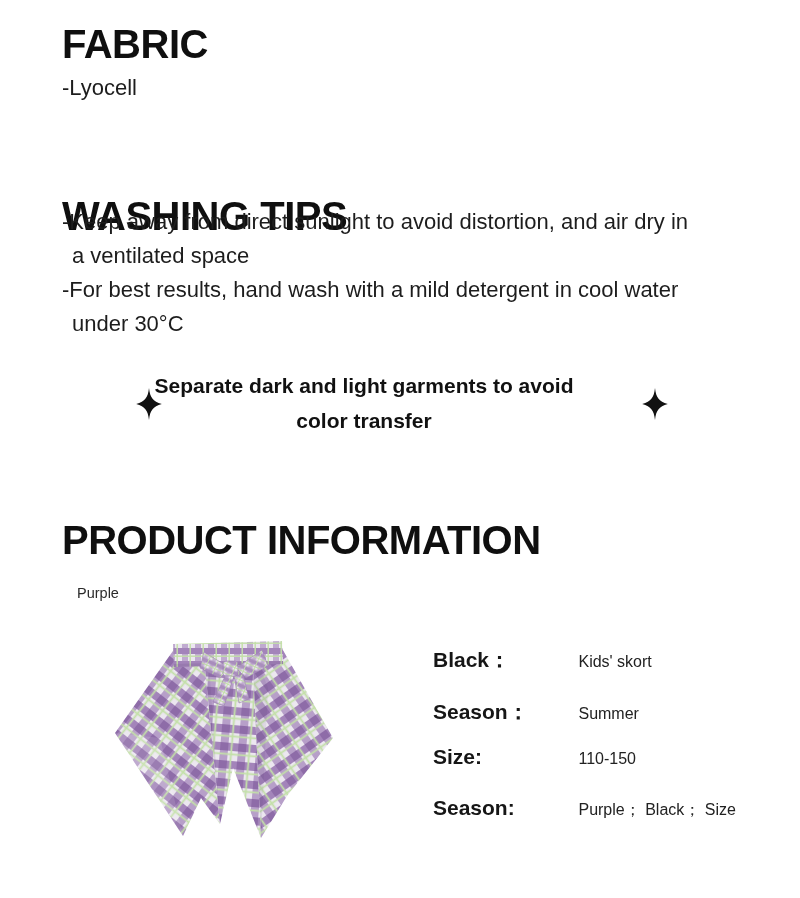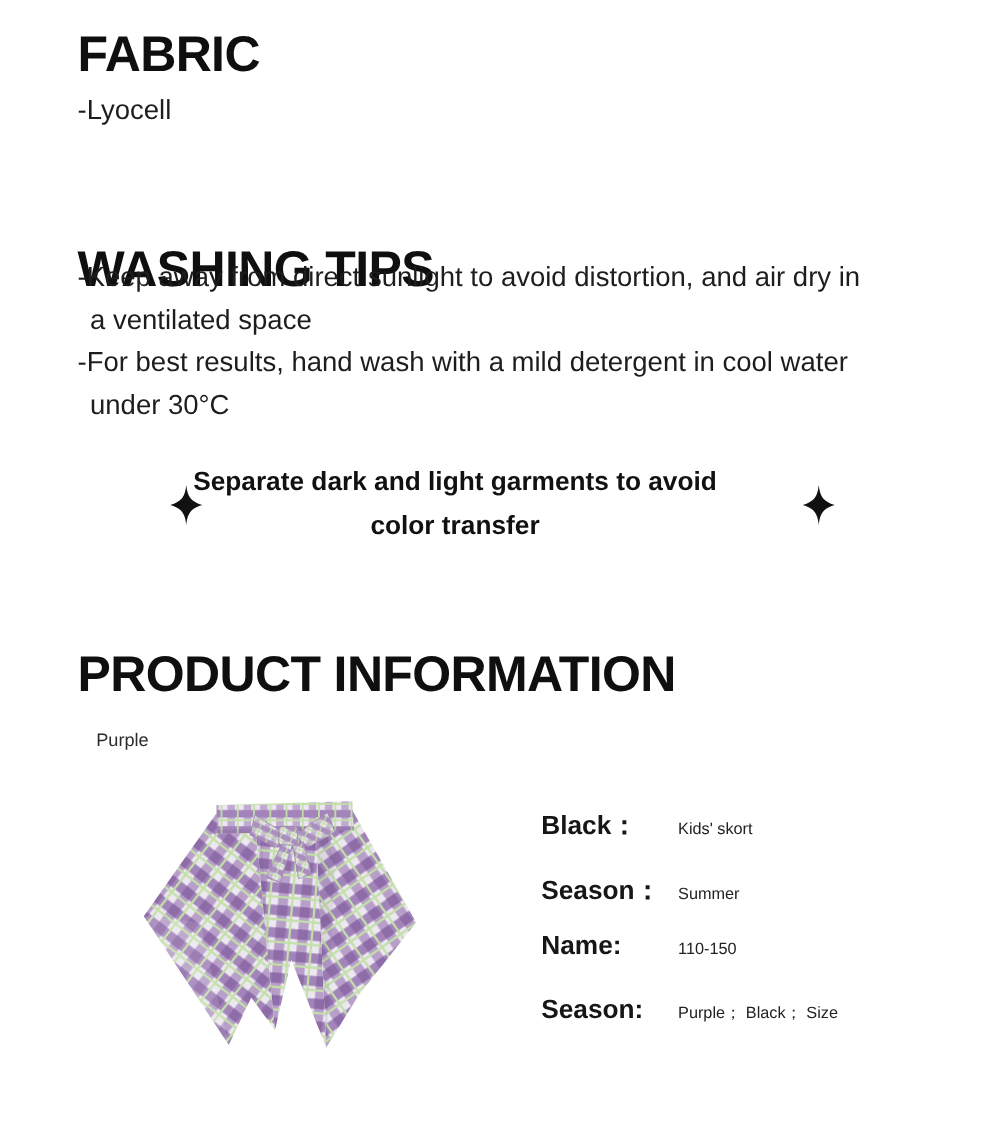--- a/index.html
+++ b/index.html
@@ -54,23 +54,24 @@
   .field-row:nth-child(4) { top: 150px; }
   .field-label {
     display: inline-block;
     min-width: 105px;
     font-size: 21px;
     font-weight: 700;
     color: #161616;
     vertical-align: baseline;
   }
   .field-value {
-    font-size: 13px;
+    font-size: 16px;
     color: #222222;
     vertical-align: baseline;
+    margin-left: 36px;
   }
 </style>
 </head>
 <body>
 
 <h2 class="abs sec-title" id="fabric-title">FABRIC</h2>
 
 <p class="abs tip-text" id="fabric-item">-Lyocell</p>
 
 <h2 class="abs sec-title" id="washing-title">WASHING TIPS</h2>
@@ -164,20 +165,20 @@
 <div class="abs" id="info-fields">
   <div class="field-row">
     <span class="field-label">Black：</span>
     <span class="field-value">Kids' skort</span>
   </div>
   <div class="field-row">
     <span class="field-label">Season：</span>
     <span class="field-value">Summer</span>
   </div>
   <div class="field-row">
-    <span class="field-label">Name:</span>
+    <span class="field-label">Size:</span>
     <span class="field-value">110-150</span>
   </div>
   <div class="field-row">
     <span class="field-label">Season:</span>
     <span class="field-value">Purple； Black； Size</span>
   </div>
 </div>
 
 </body></html>

